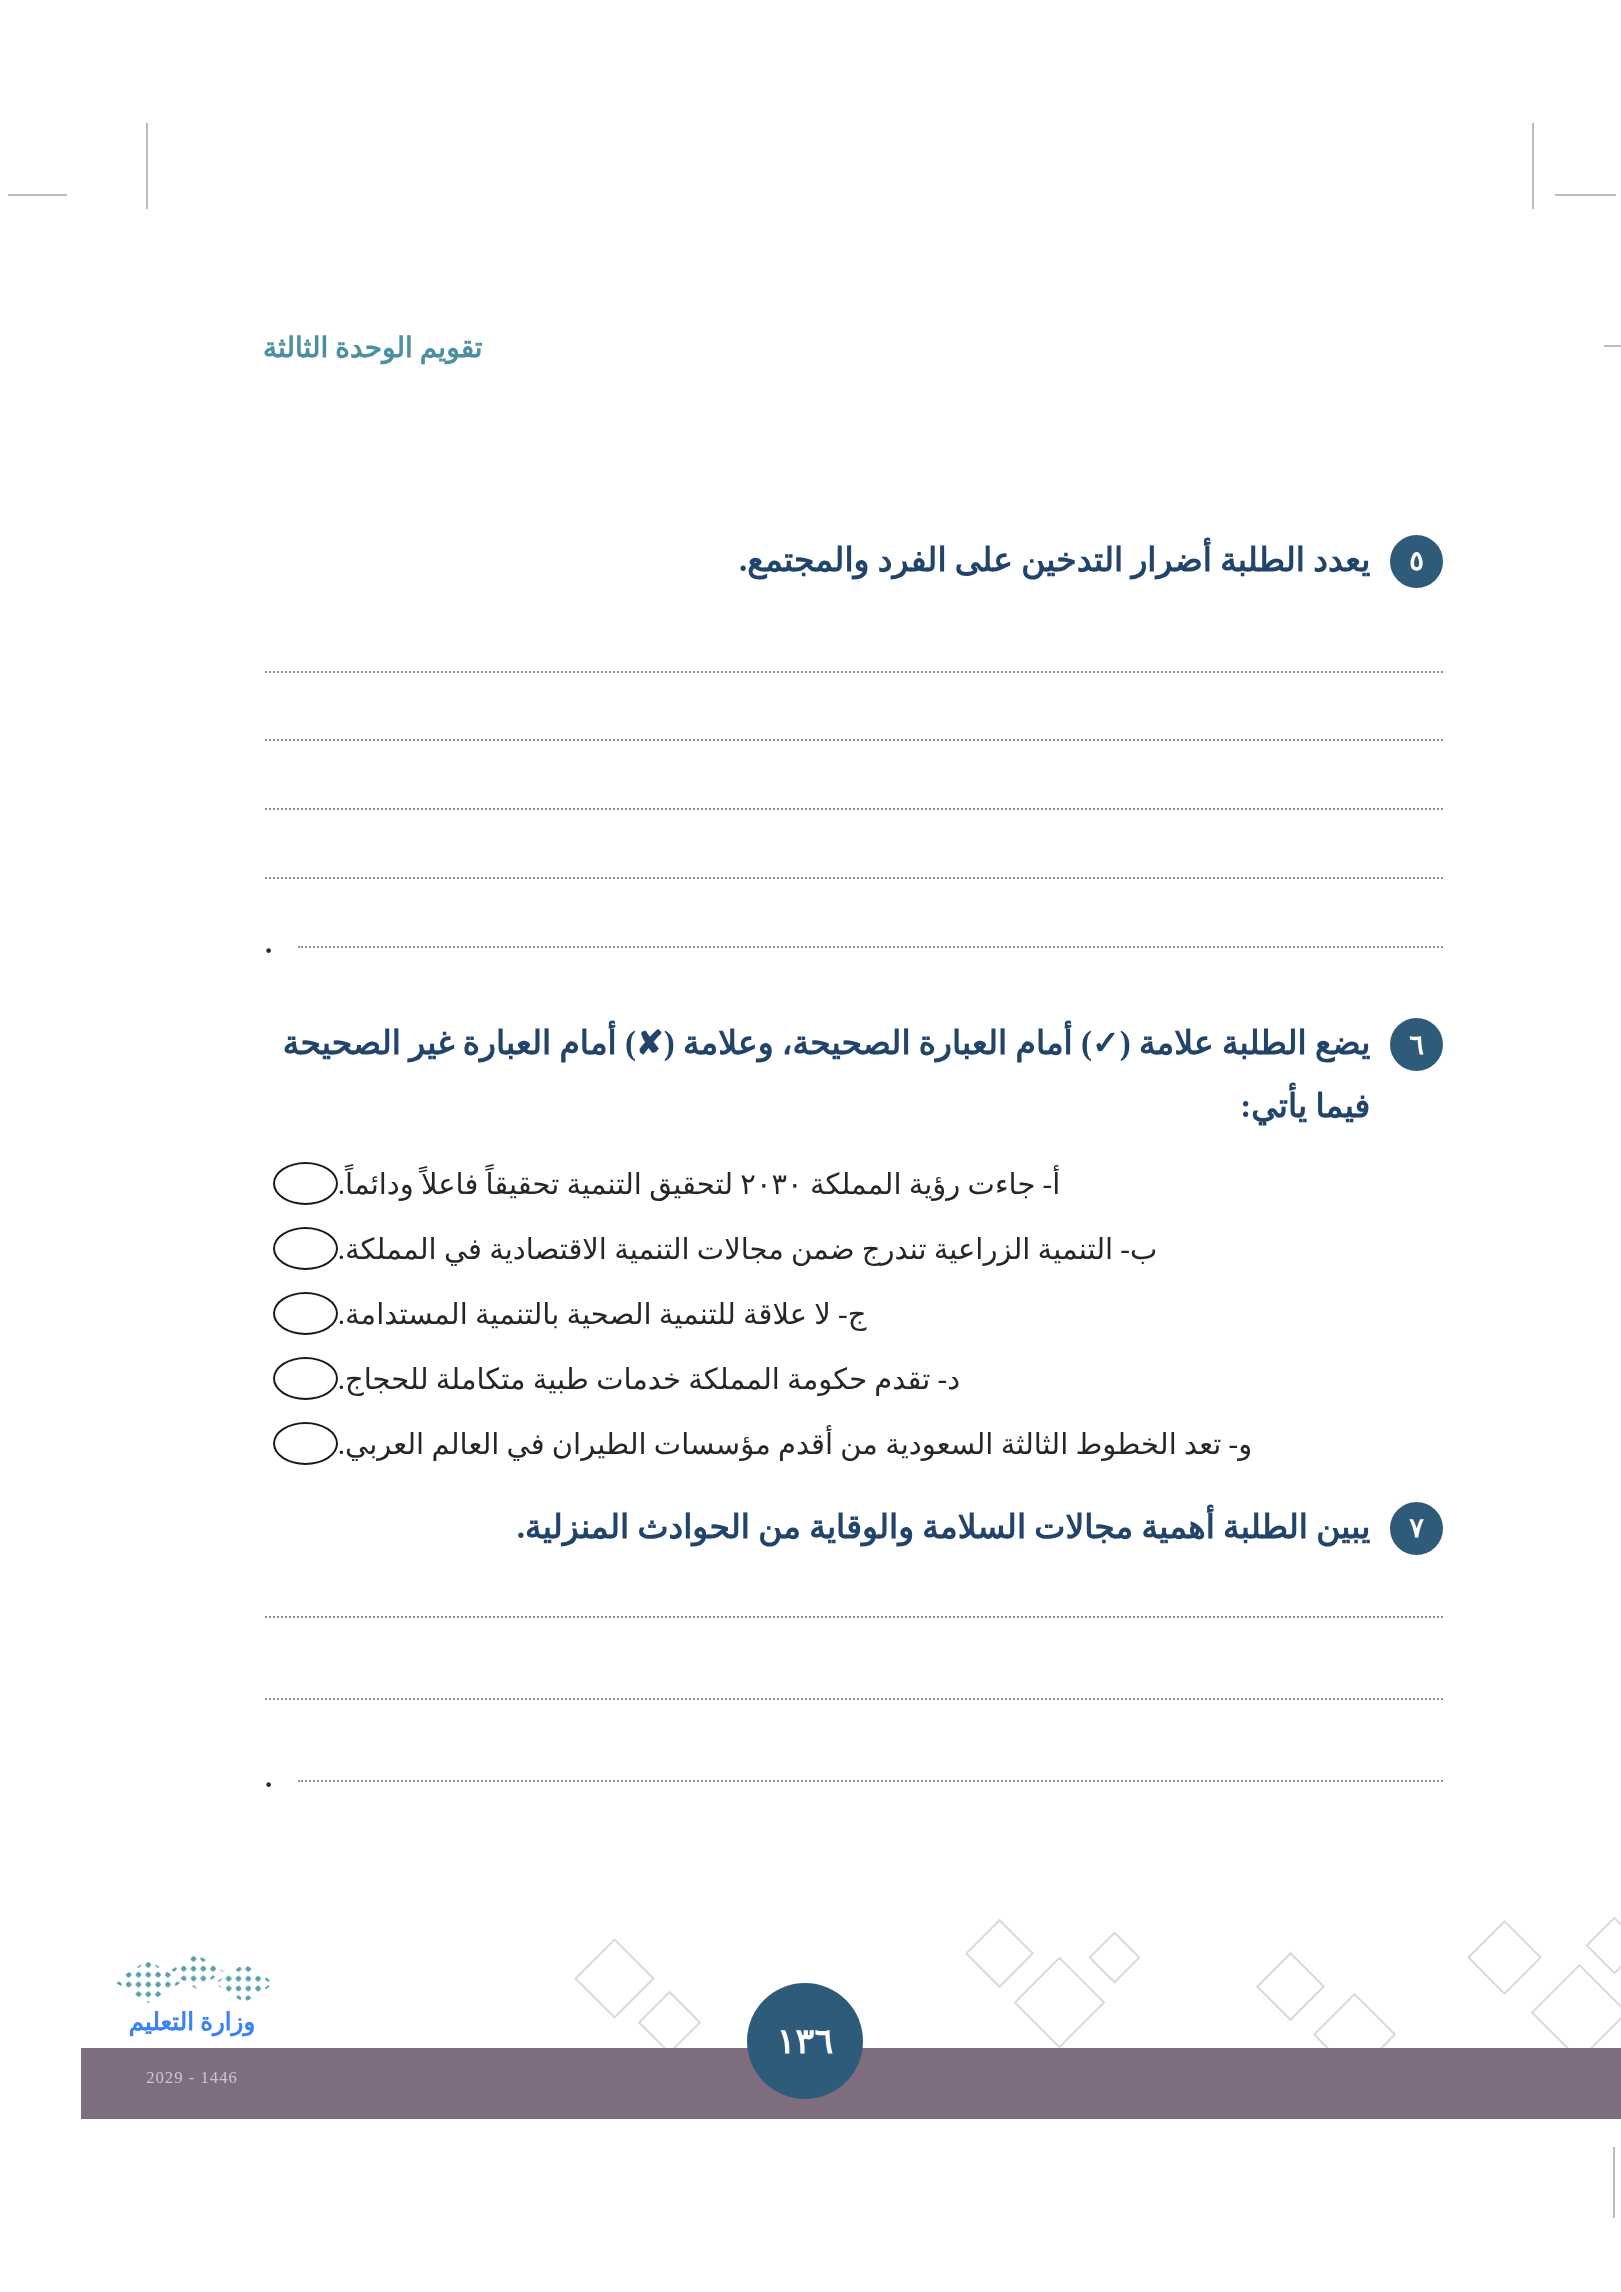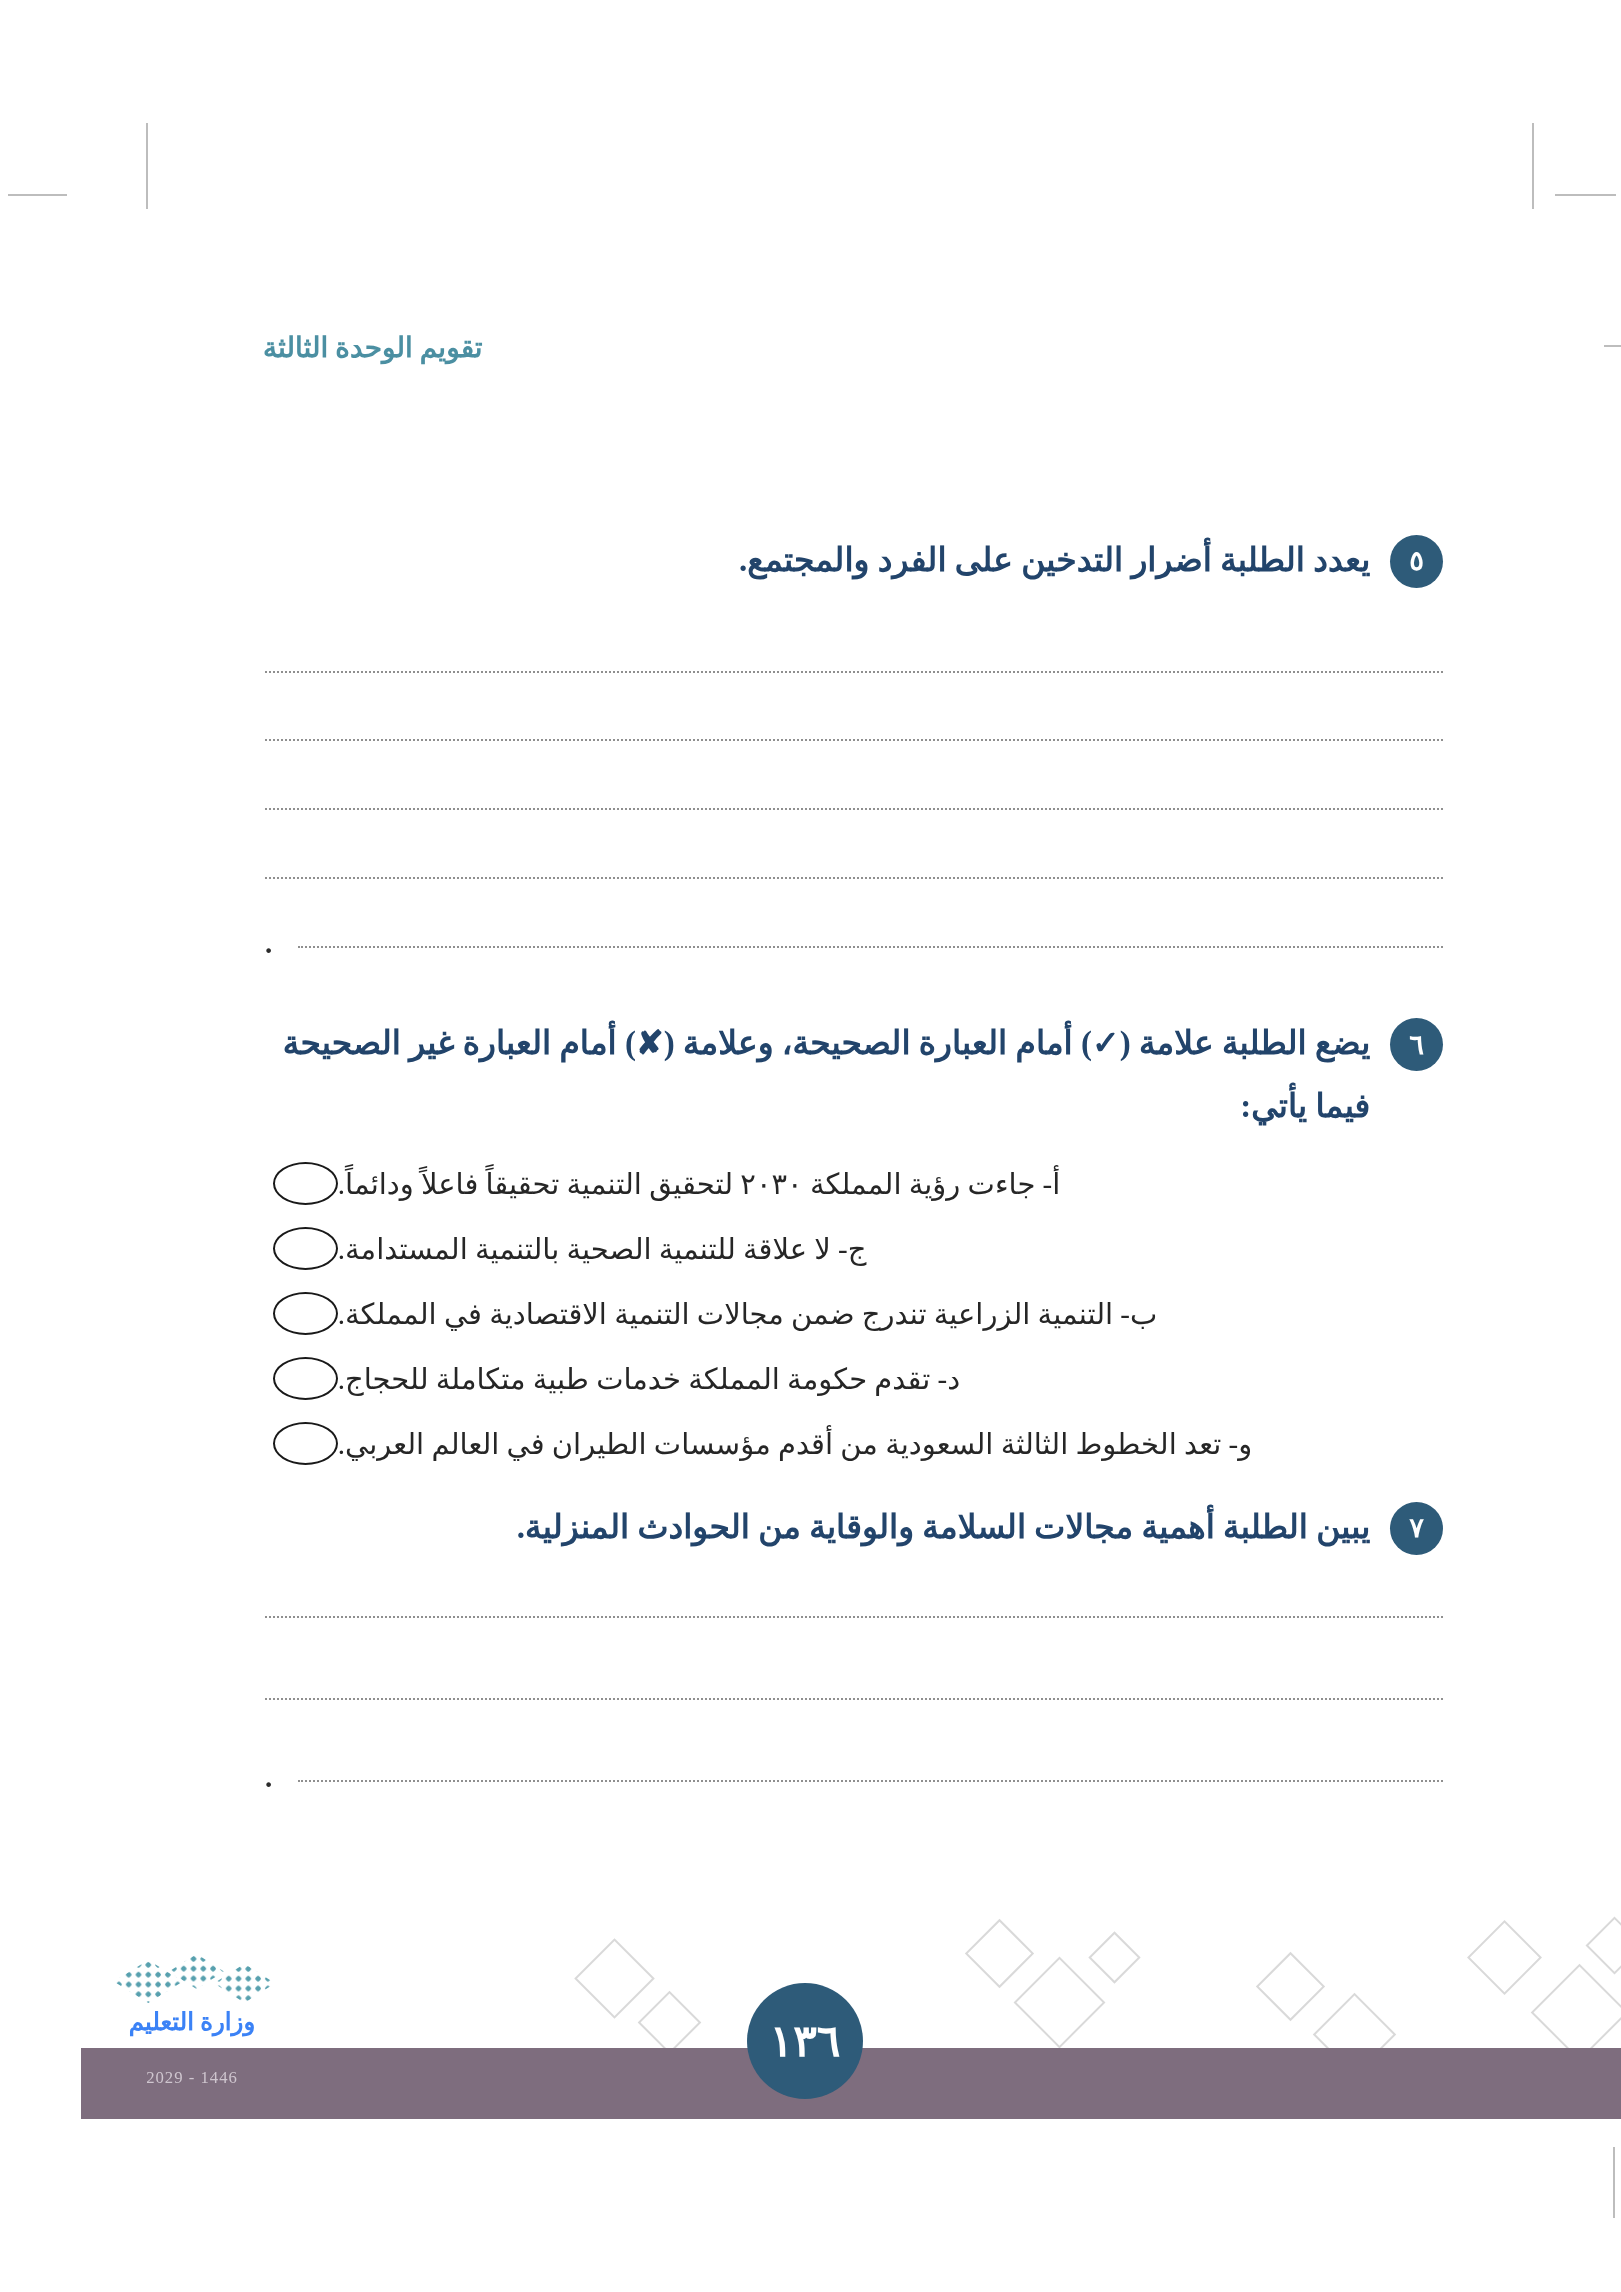--- a/index.html
+++ b/index.html
@@ -35,21 +35,21 @@
   .item-label{font-size:29px;color:#262626;}
   .oval{flex:0 0 auto;width:61px;height:39px;border:2.9px solid #191919;border-radius:50%;
         background:#ffffff;}
 
   .q7row{margin-top:19.6px;}
 
   
   .band{position:absolute;left:81px;right:0;top:2048px;height:71px;background:#7e6d7e;z-index:2;}
   .pagenum{position:absolute;left:747px;top:1983px;width:116px;height:116px;border-radius:50%;
            background:#2e5b79;z-index:3;display:flex;align-items:center;justify-content:center;
-           color:#ffffff;font-size:44px;font-weight:bold;}
+           color:#ffffff;font-size:35px;font-weight:bold;}
   .mol{position:absolute;left:94px;top:1954px;width:196px;z-index:3;text-align:center;}
   .mol-dots{position:relative;width:176px;height:51px;margin:0 auto;}
   .dotpatch{position:absolute;background-image:radial-gradient(circle,#57a0ae 2.4px,transparent 2.9px);
             background-size:9.8px 9.8px;clip-path:polygon(50% 0,100% 50%,50% 100%,0 50%);}
   .dp1{left:9.8px;top:5.9px;width:69px;height:43px;}
   .dp2{left:65px;top:0;width:55px;height:35px;}
   .dp3{left:110px;top:9.8px;width:61px;height:39px;}
   .mol-name{margin-top:2px;font-size:24.5px;font-weight:bold;color:#3b82f6;direction:rtl;}
   .edition{position:absolute;left:94px;top:2068px;width:196px;text-align:center;z-index:3;
            color:#cfc6cf;font-size:16.7px;direction:ltr;letter-spacing:1px;}
@@ -91,25 +91,25 @@
       <div class="qbadge">٦</div>
       <div class="qtext">يضع الطلبة علامة (✓) أمام العبارة الصحيحة، وعلامة (✘) أمام العبارة غير الصحيحة فيما يأتي:</div>
     </div>
 
     <div class="items">
       <div class="check-item">
         <div class="item-label">أ- جاءت رؤية المملكة ٢٠٣٠ لتحقيق التنمية تحقيقاً فاعلاً ودائماً.</div>
         <div class="oval"></div>
       </div>
       <div class="check-item">
-        <div class="item-label">ج- لا علاقة للتنمية الصحية بالتنمية المستدامة.</div>
+        <div class="item-label">ب- التنمية الزراعية تندرج ضمن مجالات التنمية الاقتصادية في المملكة.</div>
         <div class="oval"></div>
       </div>
       <div class="check-item">
-        <div class="item-label">ب- التنمية الزراعية تندرج ضمن مجالات التنمية الاقتصادية في المملكة.</div>
+        <div class="item-label">ج- لا علاقة للتنمية الصحية بالتنمية المستدامة.</div>
         <div class="oval"></div>
       </div>
       <div class="check-item">
         <div class="item-label">د- تقدم حكومة المملكة خدمات طبية متكاملة للحجاج.</div>
         <div class="oval"></div>
       </div>
       <div class="check-item">
         <div class="item-label">و- تعد الخطوط الثالثة السعودية من أقدم مؤسسات الطيران في العالم العربي.</div>
         <div class="oval"></div>
       </div>

